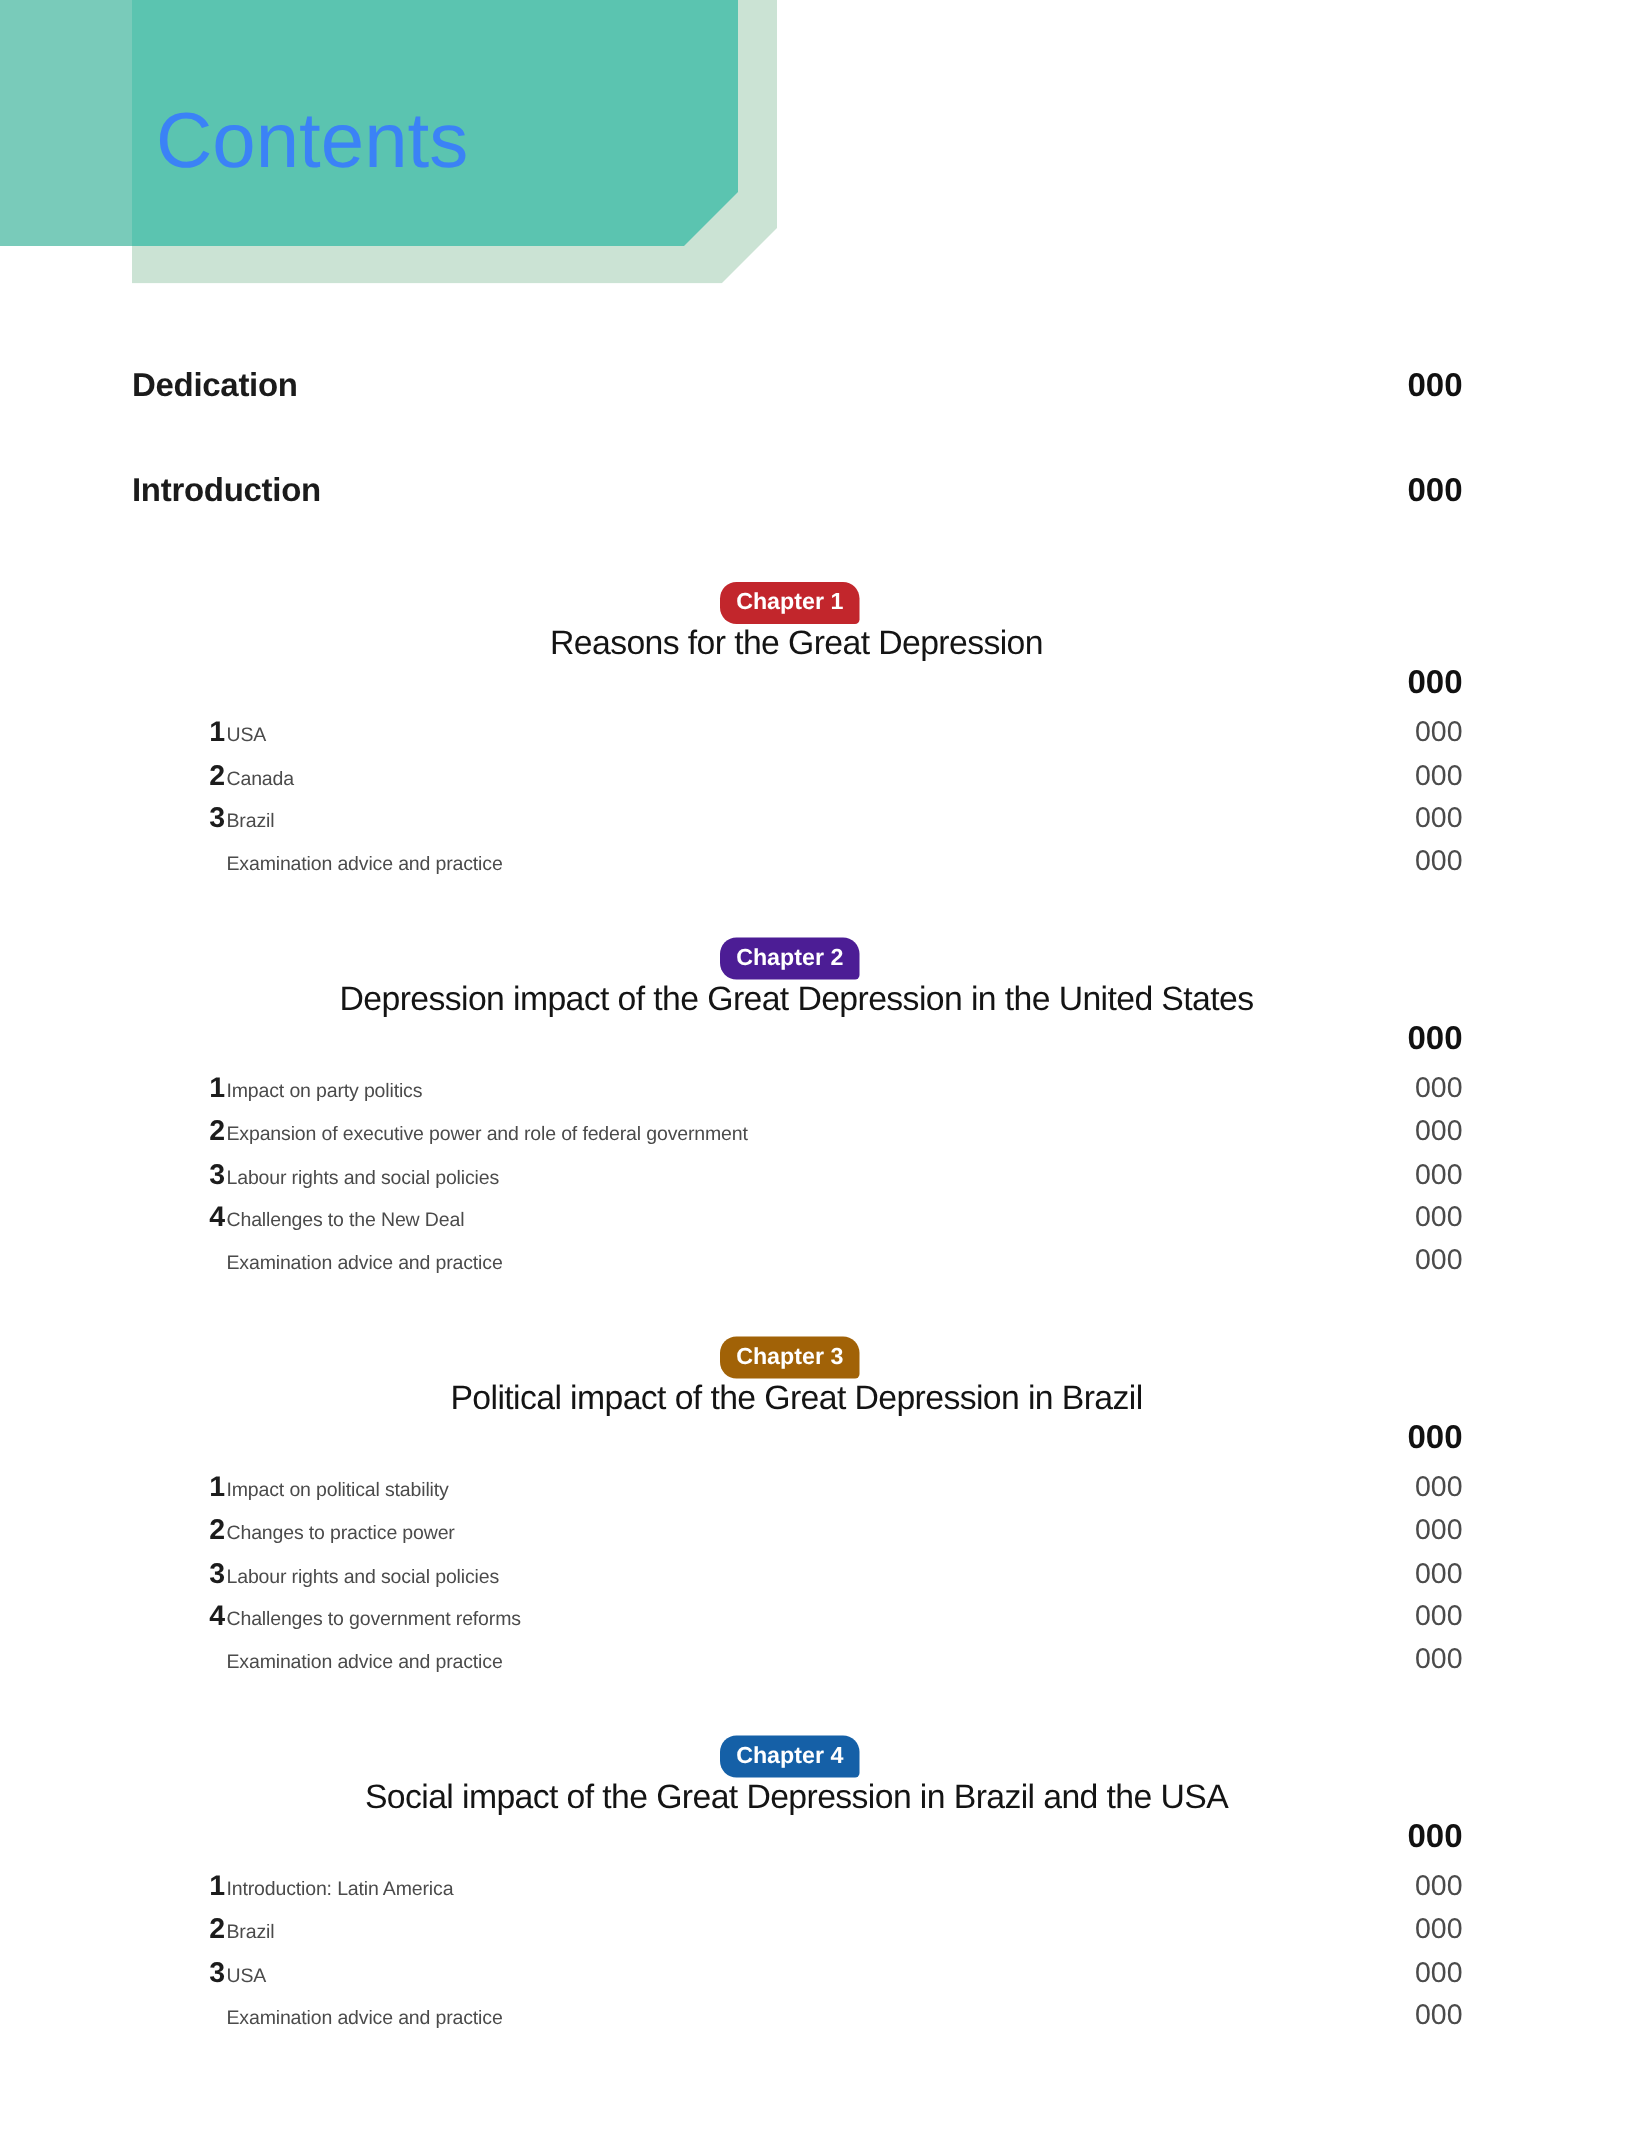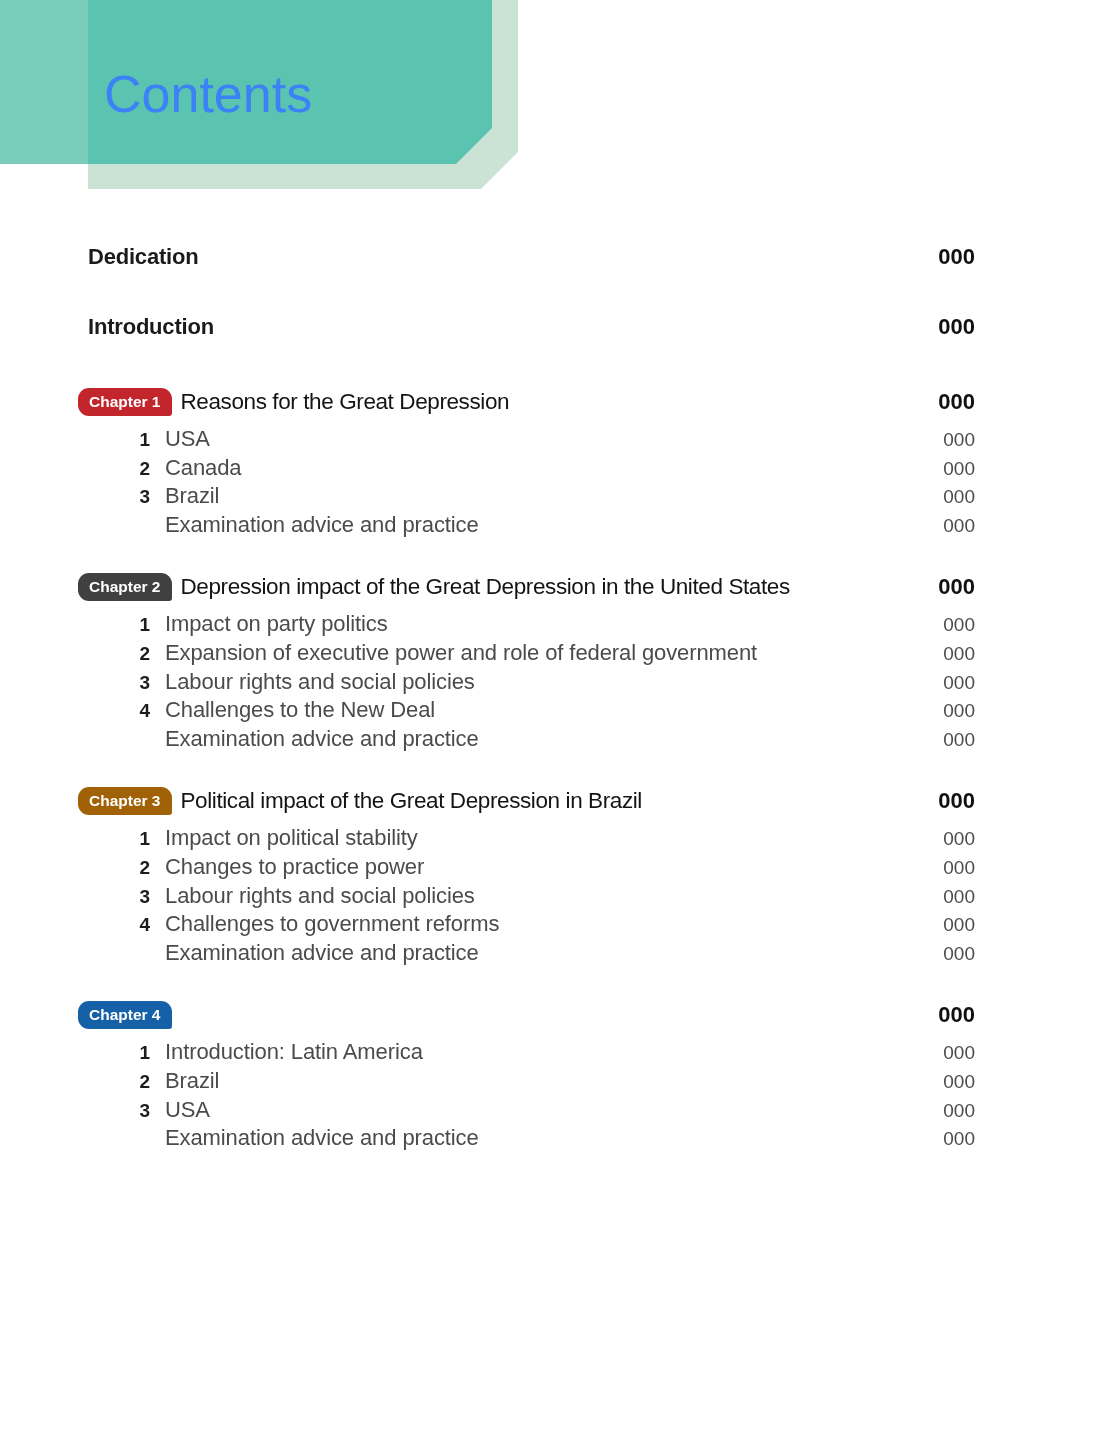--- a/index.html
+++ b/index.html
@@ -45,21 +45,21 @@
   .front-row {
     display: flex; justify-content: space-between; align-items: baseline;
     padding-left: 10px; height: 28px;
   }
   .front-row + .front-row { margin-top: 42px; text-align: right; }
   .front-label { font-size: 22px; font-weight: 700; letter-spacing: -0.2px; color: #1b1b1b; }
   .front-page  { font-size: 22px; font-weight: 700; color: #111; }
 
   .chapter { margin-top: 33px; }
   .chapter:first-child { margin-top: 46px; }
-  .chapter-head { display: flex; align-items: center; }
+  .chapter-head { display: flex; align-items: center; flex-direction: column; }
   .chapter-badge {
     flex: none;
     height: 28px; line-height: 28px;
     padding: 0 11px;
     border-radius: 11px 11px 3px 11px;
     color: #ffffff;
     font-size: 15.5px; font-weight: 700;
     white-space: nowrap;
   }
   .chapter-title {
@@ -68,21 +68,21 @@
     color: #141414; white-space: nowrap;
   }
   .chapter-page { margin-left: auto; padding-left: 12px; font-size: 22px; font-weight: 700; color: #111; }
 
   .items { margin-top: 10px; }
   .item { display: flex; align-items: baseline; height: 28.6px; }
   .item-num {
     flex: none; width: 72px; text-align: right;
     font-size: 19px; font-weight: 700; color: #1c1c1c;
   }
-  .item-label { margin-left: 15px; font-size: 22px; color: #4b4b4b; letter-spacing: -0.1px; white-space: nowrap; }
+  .item-label { margin-left: 1px; font-size: 13px; color: #4b4b4b; letter-spacing: -0.1px; white-space: nowrap; }
   .item-page { margin-left: auto; padding-left: 12px; font-size: 19px; color: #4b4b4b; }
 </style>
 </head>
 <body>
 
 <div class="banner">
   <div class="banner-shadow" style="background: rgb(203, 227, 212);"></div>
   <div class="banner-main" style="background: rgb(91, 196, 176);"></div>
   <div class="banner-left" style="background: rgb(121, 203, 186);"></div>
   <div class="banner-title">Contents</div>
@@ -131,21 +131,21 @@
   <div class="item">
     <span class="item-num"></span>
     <span class="item-label">Examination advice and practice</span>
     <span class="item-page">000</span>
   </div>
 </div>
   </div>
 
   <div class="chapter">
     <div class="chapter-head">
-      <span class="chapter-badge" style="background: #404040;">
+      <span class="chapter-badge" style="background: #4c1d95;">
         <span>Chapter 2</span>
       </span>
       <span class="chapter-title">Depression impact of the Great Depression in the United States</span>
       <span class="chapter-page">000</span>
     </div>
     <div class="items">
   <div class="item">
     <span class="item-num">1</span>
     <span class="item-label">Impact on party politics</span>
     <span class="item-page">000</span>
@@ -216,20 +216,21 @@
     <span class="item-page">000</span>
   </div>
 </div>
   </div>
 
   <div class="chapter">
     <div class="chapter-head">
       <span class="chapter-badge" style="background: rgb(21, 96, 167);">
         <span>Chapter 4</span>
       </span>
+      <span class="chapter-title">Social impact of the Great Depression in Brazil and the USA</span>
       <span class="chapter-page">000</span>
     </div>
     <div class="items">
   <div class="item">
     <span class="item-num">1</span>
     <span class="item-label">Introduction: Latin America</span>
     <span class="item-page">000</span>
   </div>
 
   <div class="item">

